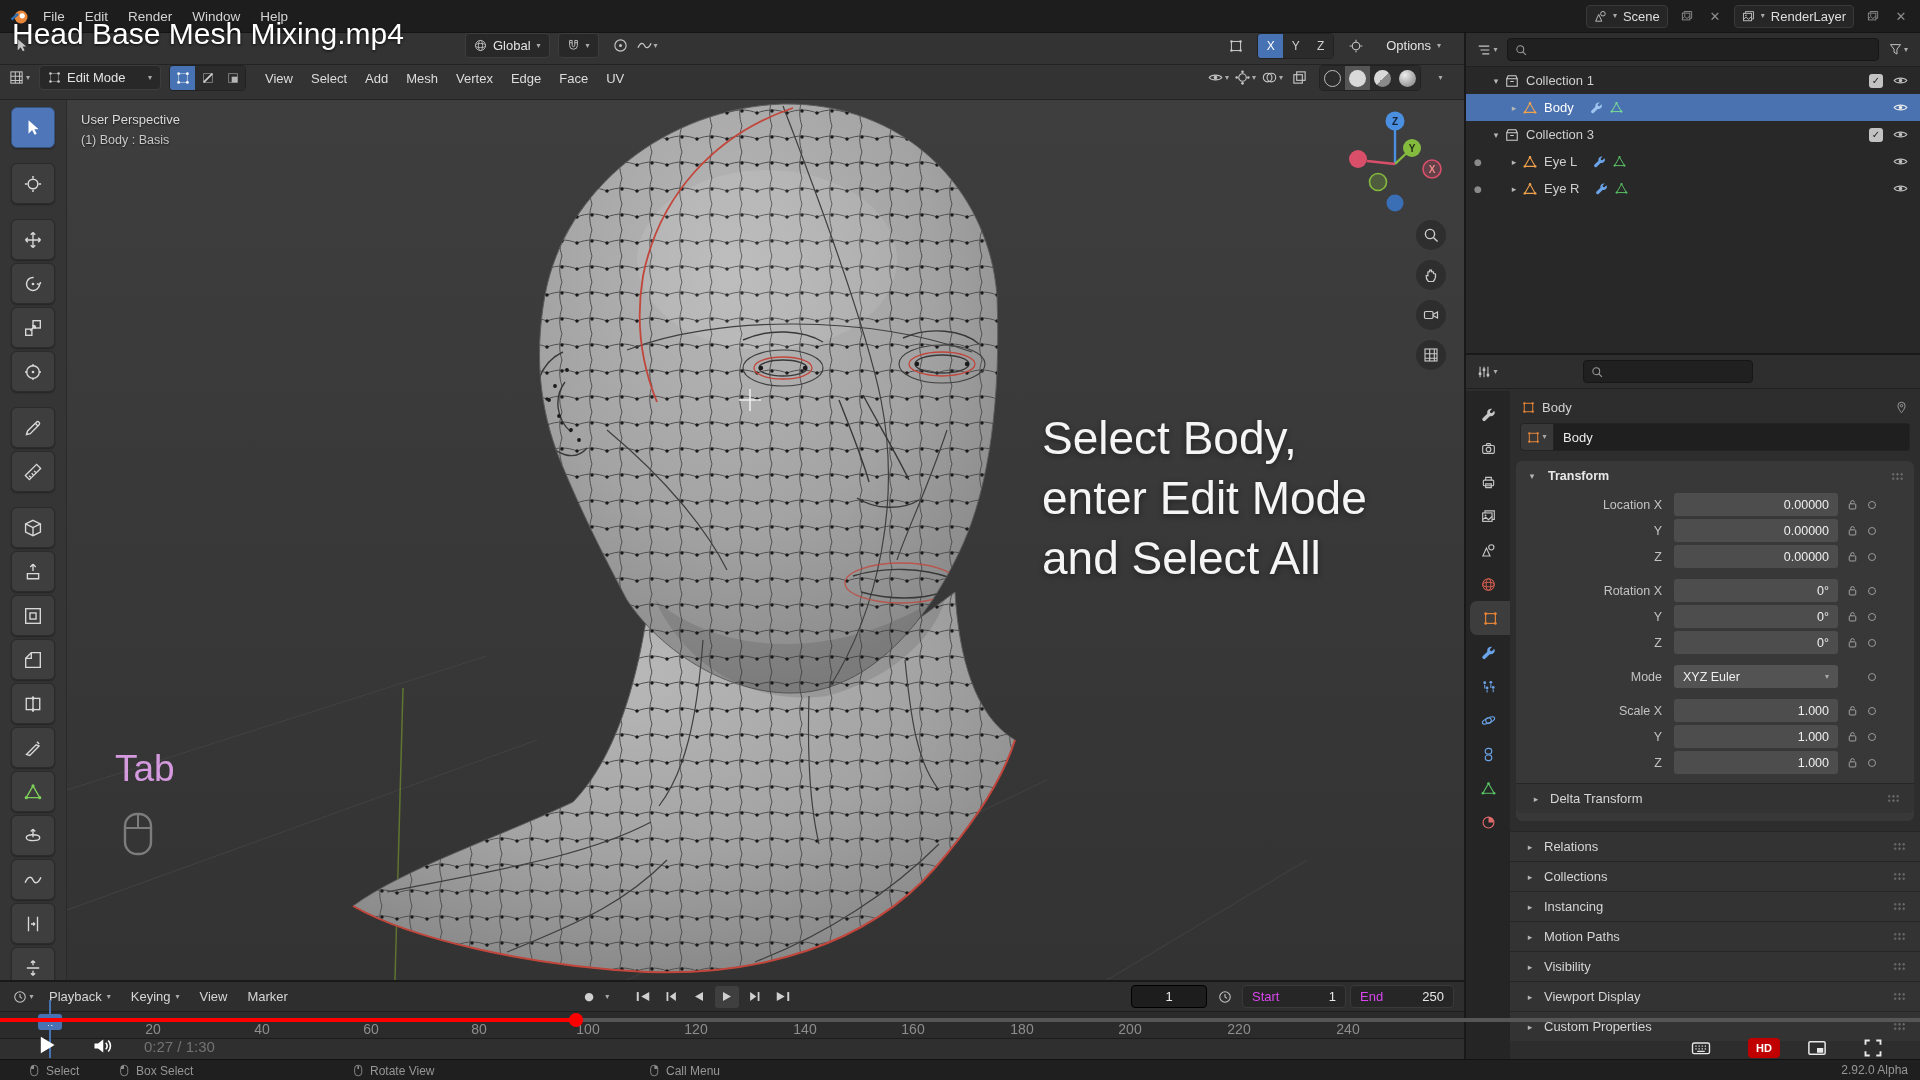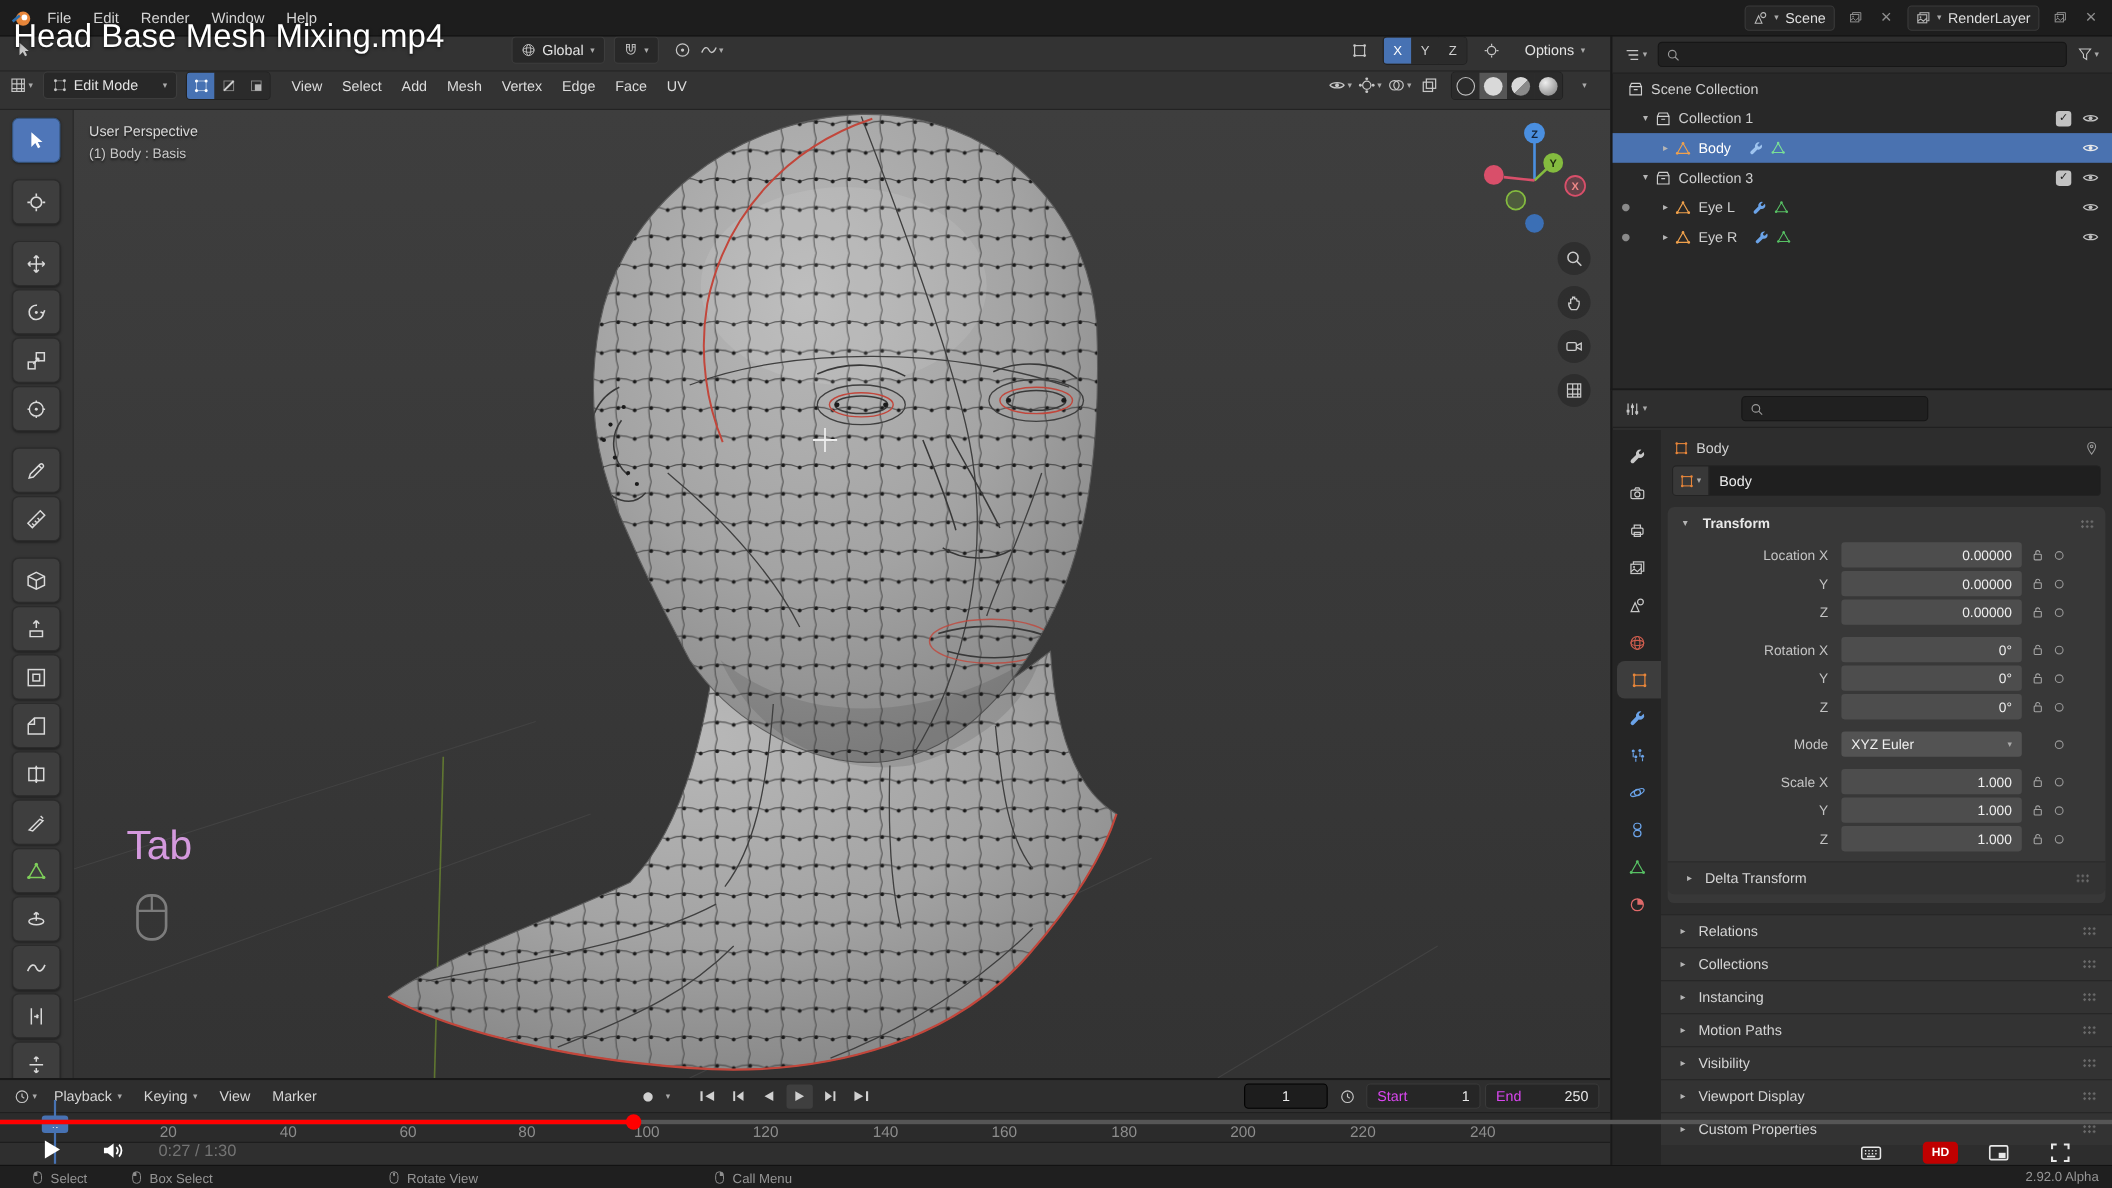--- a/index.html
+++ b/index.html
@@ -841,20 +841,25 @@
         <svg class="svgi" width="16" height="16">
           <use href="#s-camview"></use>
         </svg>
       </div>
     <div class="navbtn" style="top:240px">
         <svg class="svgi" width="16" height="16">
           <use href="#s-grid9"></use>
         </svg>
       </div>
 
+    <div id="overlay-text">
+      <div>Select Body,</div>
+      <div>enter Edit Mode</div>
+      <div>and Select All</div>
+    </div>
 
     <div id="tab-hint">Tab</div>
     <div id="mouse-hint">
       <svg width="30" height="44" viewBox="0 0 30 44">
           <rect x="2" y="2" width="26" height="40" rx="12" fill="none" stroke="#9b9b9b" stroke-width="2.4"></rect>
           <path d="M15 2v14M2 16h26" stroke="#9b9b9b" stroke-width="2"></path>
         </svg>
     </div>
   </div>
 
@@ -873,27 +878,20 @@
         <input placeholder="" style="">
       </div>
       <span class="icobtn">
           <svg class="svgi" width="13" height="13">
             <use href="#s-funnel"></use>
           </svg>
           <span class="chev g">▾</span>
         </span>
     </div>
 
-    <div class="orow">
-      <span class="oind" style="width:6px"></span>
-      <svg class="svgi" width="14" height="14" color="#cfcfcf" style="margin-right:7px">
-          <use href="#s-box"></use>
-        </svg>
-      <span>Scene Collection</span>
-    </div>
     <div class="orow">
       <span class="oind" style="width:16px"></span>
       <span class="disc g">▾</span>
       <svg class="svgi" width="14" height="14" color="#cfcfcf" style="margin-right:7px">
           <use href="#s-box"></use>
         </svg>
       <span>Collection 1</span>
       <span class="spring"></span>
       <span class="cbx g">✓</span>
       <svg class="svgi" width="15" height="15" color="#c0c0c0">

